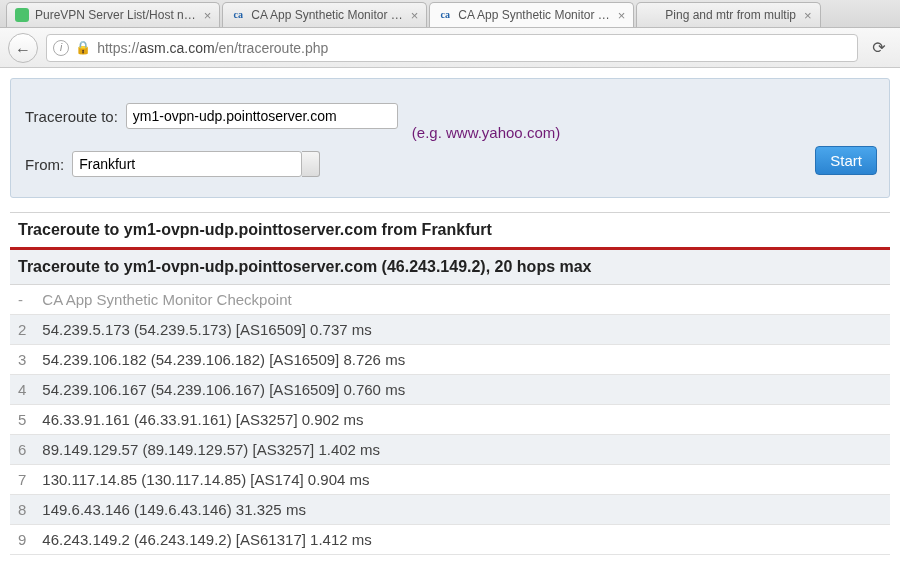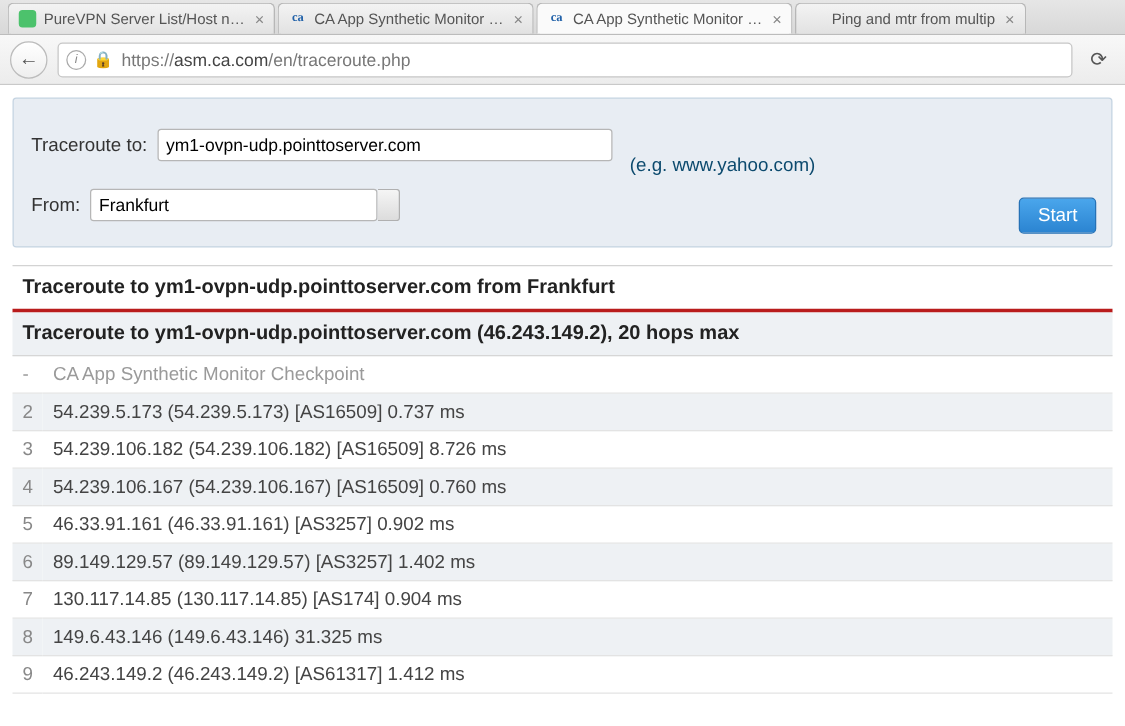--- a/index.html
+++ b/index.html
@@ -24,26 +24,26 @@
   .url-text { color:#777; white-space: nowrap; overflow:hidden;text-align:center; }
   .url-host { color:#444; }
   .reload { width:26px; text-align:center; font-size:16px; color:#555; }
 
   
   .page { padding: 10px; }
   .panel { border: 1px solid #c4d3e1; background: #e8edf3; border-radius: 3px; padding: 12px 14px 10px; position: relative; margin-bottom: 14px; }
   .row { display:flex; align-items:center; gap:8px; margin-bottom:10px; font-size:15px; color:#333; }
   .row label { }
   input[type=text] { height:26px; border:1px solid #b6b6b6; border-radius:3px; background:#fff; padding:0 6px; font-size:14px; }
-  .host-input { width: 364px; }
-  .hint { color:#0c4a6e; margin-left:6px;margin-top:33px; }
+  .host-input { width: 272px; }
+  .hint { color:#701a75; margin-left:6px;margin-top:33px; }
   .from-wrap { display:flex; align-items:flex-start; }
   .from-input { width: 230px; border-top-right-radius:0; border-bottom-right-radius:0; }
   .combo-btn { width:18px; height:26px; background: linear-gradient(#f5f5f5,#dcdcdc); border:1px solid #b0b0b0; border-left:none; border-radius:0 3px 3px 0; }
-  .start-btn { position:absolute; right:12px; bottom:10px; background: linear-gradient(#4aa6ec,#2b84d1); color:#fff; border:1px solid #2672b6; border-radius:4px; padding:5px 14px; font-size:15px; }
+  .start-btn { position:absolute; right:12px; bottom:22px; background: linear-gradient(#4aa6ec,#2b84d1); color:#fff; border:1px solid #2672b6; border-radius:4px; padding:5px 14px; font-size:15px; }
 
   
   .results { border-top:1px solid #d3d3d3; }
   .hdr { font-weight:700; font-size:16px; color:#222; padding:8px 8px; border-bottom:3px solid #b91c1c; }
   .subhdr { font-weight:700; font-size:16px; color:#222; background:#eef1f4; padding:8px 8px; border-bottom:1px solid #d6d6d6; }
   table { width:100%; border-collapse: collapse; }
   tbody tr:nth-child(even) td { background:#eef1f4; }
   td { padding:6px 8px; font-size:15px; color:#444; border-bottom:1px solid #e3e3e3; }
   td.hop { width:24px; color:#888; text-align:left; }
   .first-row td { color:#9a9a9a; }

